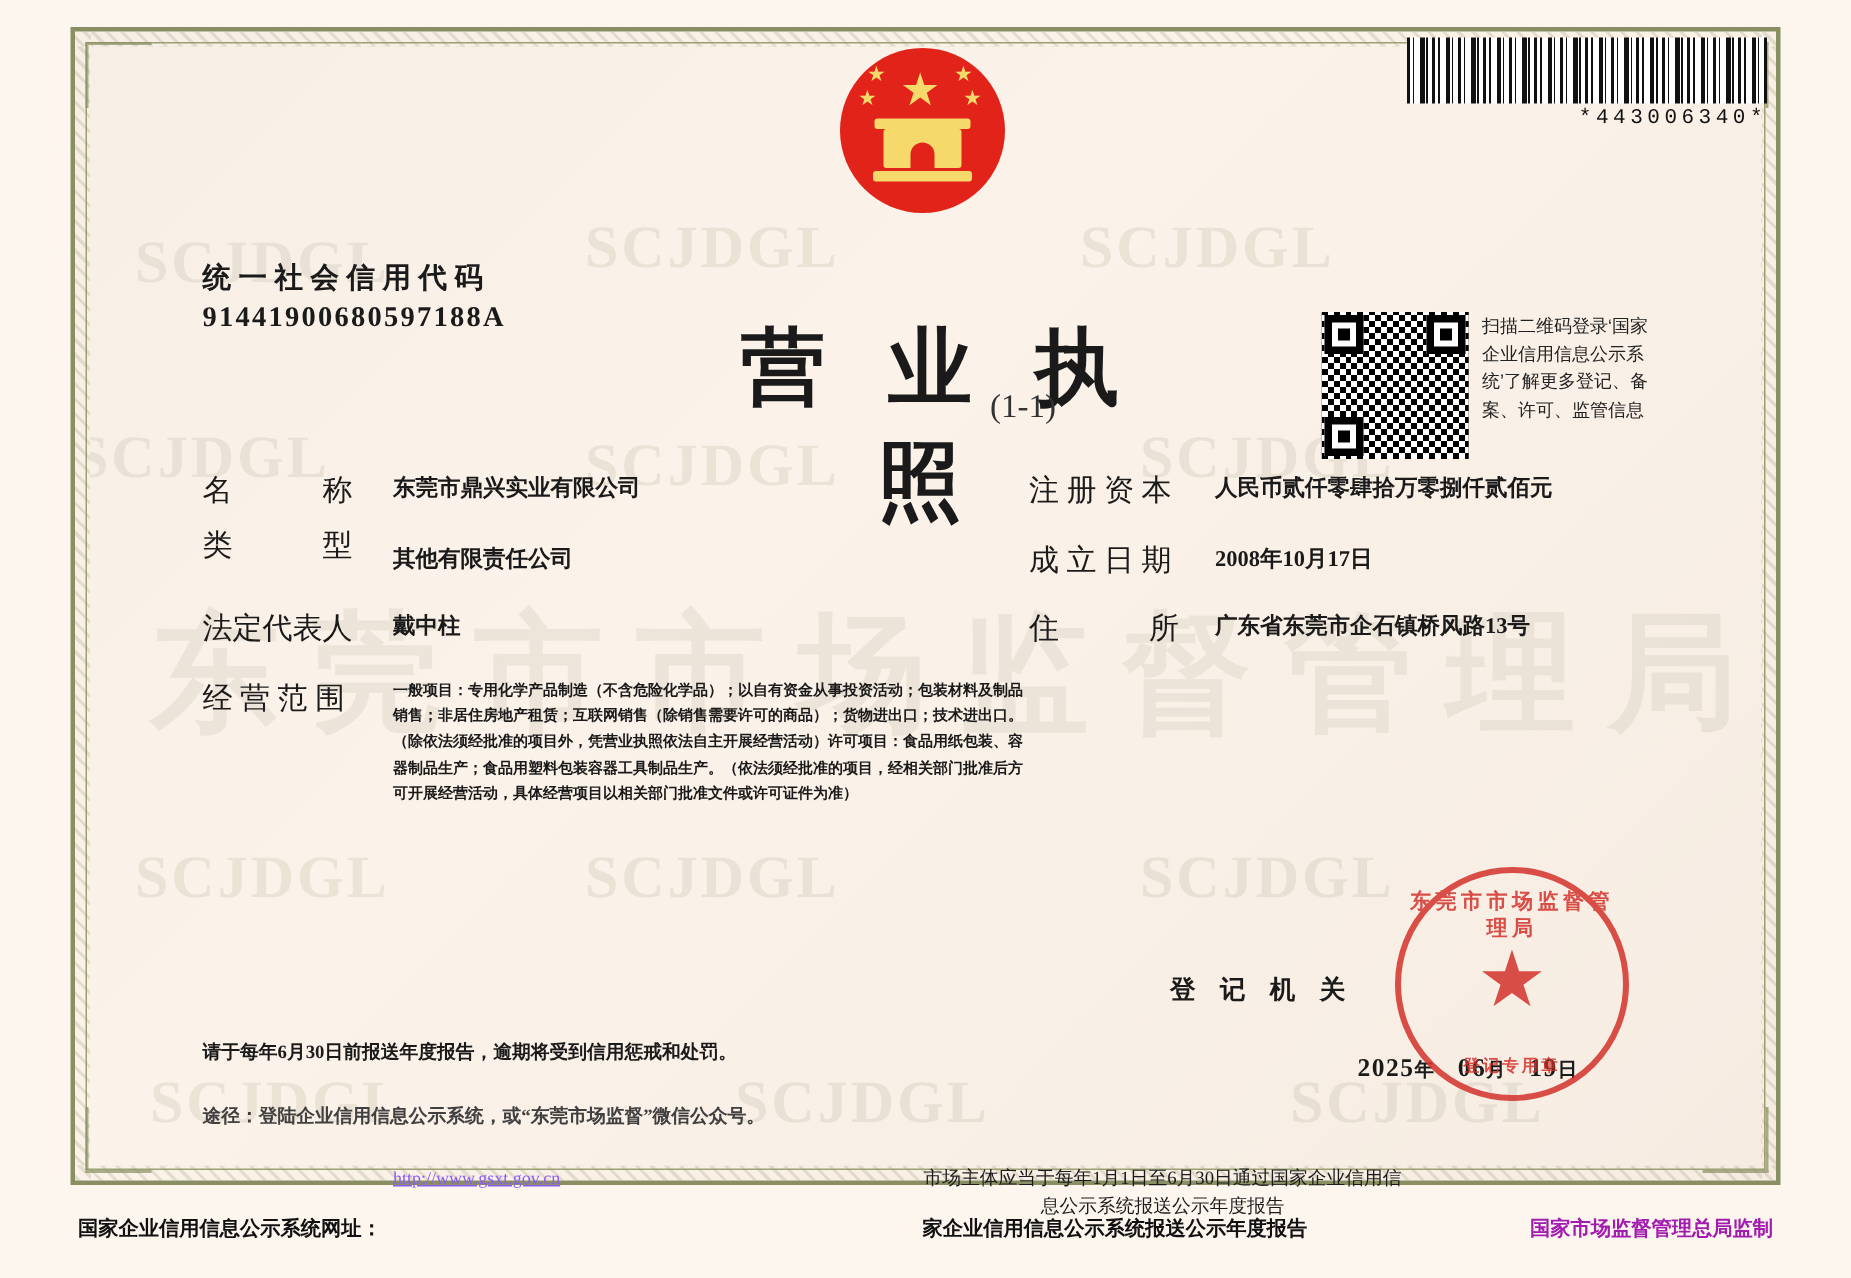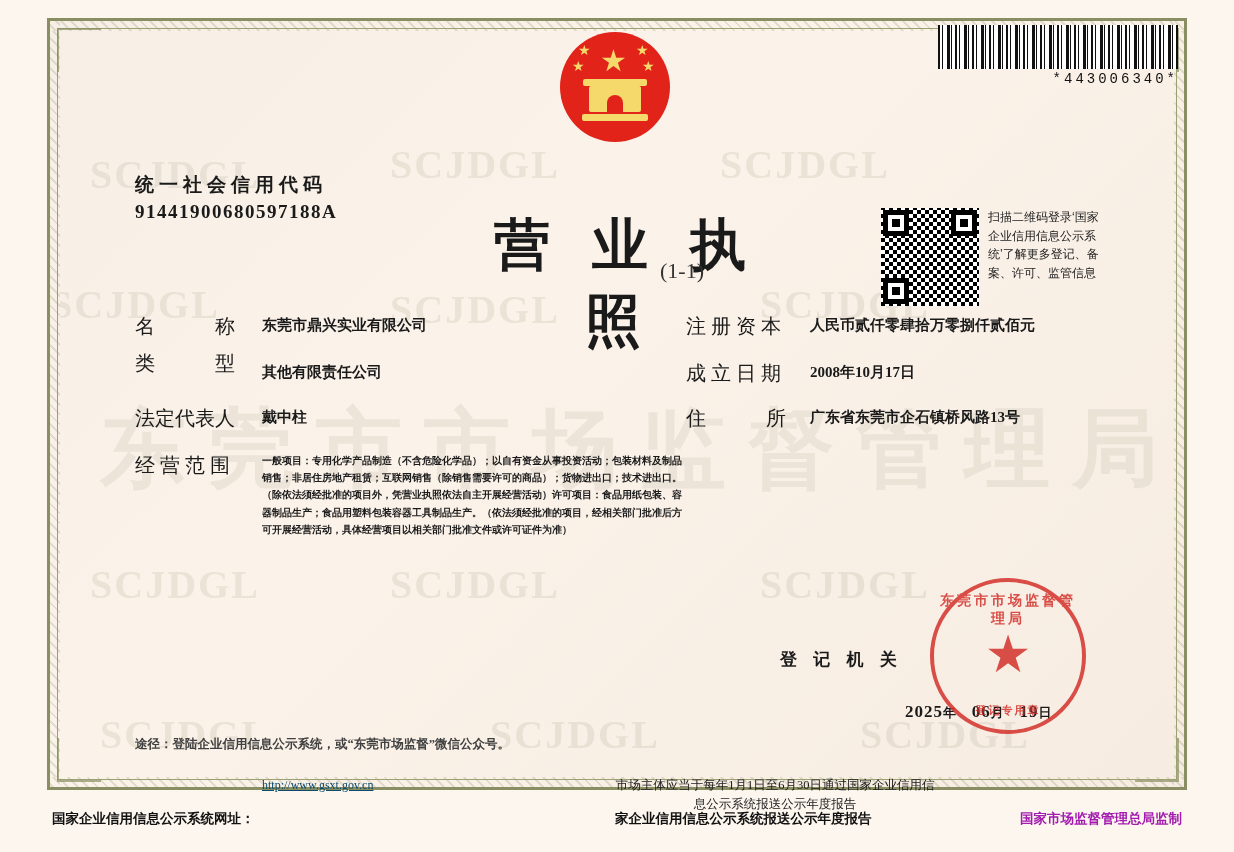--- a/index.html
+++ b/index.html
@@ -349,21 +349,21 @@
     left: 135px; top: 712px;
     font-size: 12.5px;
     color: #404040;
     font-weight: 700;
     margin-top: 24px;
   }
   .url {
     position: absolute;
     left: 262px; top: 778px;
     font-size: 12px;
-    color: #0c4a6e;
+    color: #8b5cf6;
     font-family: "Liberation Serif", serif;
     text-decoration: underline;
   }
   .bottom-mid {
     position: absolute;
     left: 610px; top: 776px;
     width: 330px;
     font-size: 12.5px;
     color: #1a1a1a;
     text-align: center;
@@ -478,20 +478,21 @@
     &nbsp;&nbsp;<span>06</span><span class="unit">月</span>
     &nbsp;&nbsp;<span>19</span><span class="unit">日</span>
   </div>
 
   <div class="seal">
     <div class="seal-top-text">东莞市市场监督管理局</div>
     <div class="seal-star">★</div>
     <div class="seal-bottom-text">登记专用章</div>
   </div>
 
+  <div class="note1">请于每年6月30日前报送年度报告，逾期将受到信用惩戒和处罚。</div>
   <div class="note2">途径：登陆企业信用信息公示系统，或“东莞市场监督”微信公众号。</div>
   <div class="url">http://www.gsxt.gov.cn</div>
   <div class="bottom-mid">市场主体应当于每年1月1日至6月30日通过国家企业信用信息公示系统报送公示年度报告</div>
 
   <div class="cap-left">国家企业信用信息公示系统网址：</div>
   <div class="cap-mid">家企业信用信息公示系统报送公示年度报告</div>
   <div class="cap-right">国家市场监督管理总局监制</div>
 
 </div>
 

